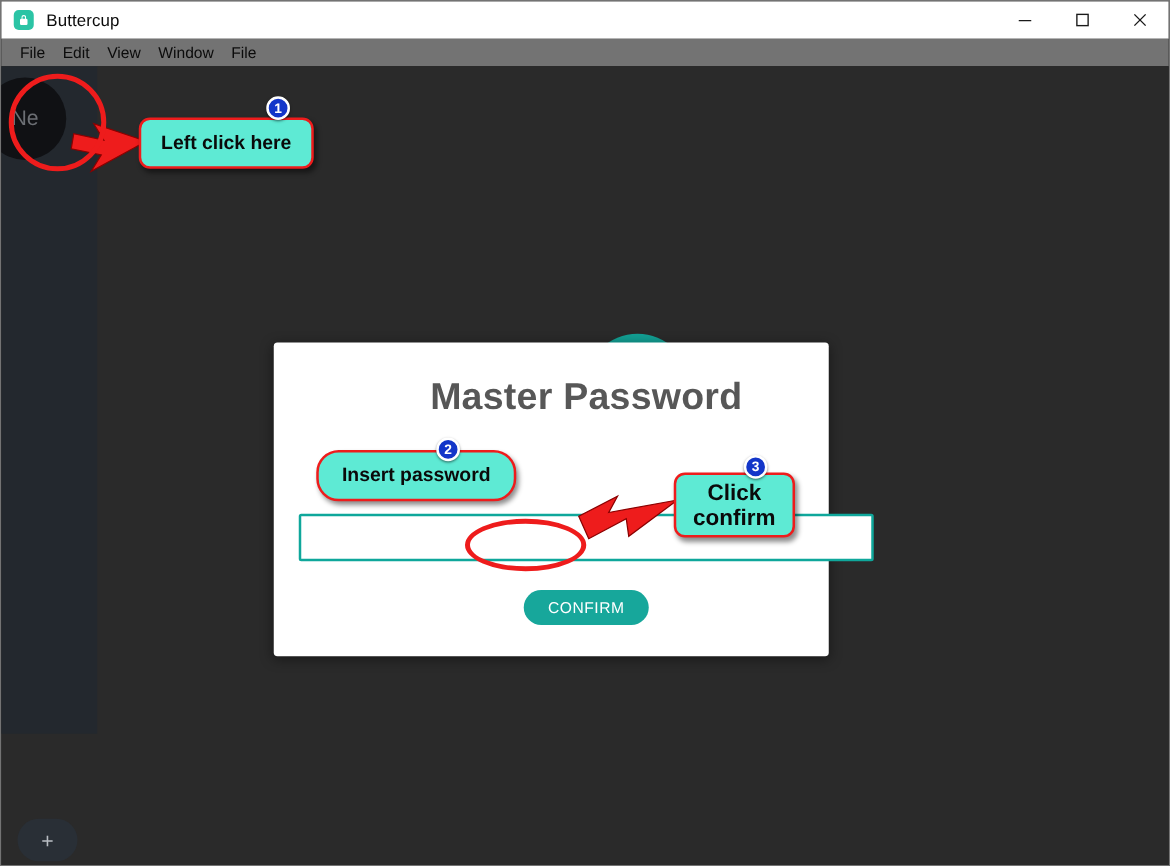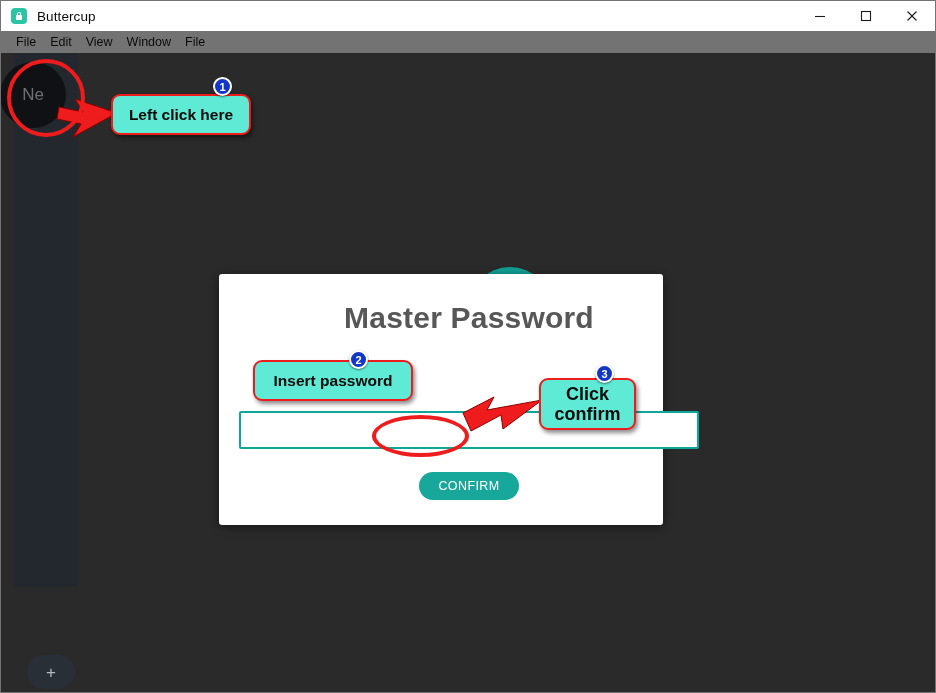--- a/index.html
+++ b/index.html
@@ -107,21 +107,21 @@
   
   #app-body {
     position: absolute;
     left: 0; top: 52px;
     width: 934px;
     height: 639px;
     background: #2a2a2a;
   }
   #sidebar {
     position: absolute;
-    left: 13px; top: 0;
+    left: 0; top: 0;
     width: 77px;
     height: 534px;
     background: #23282e;
   }
   #vault-avatar {
     position: absolute;
     left: -14px;
     top: 9px;
     width: 66px;
     height: 66px;
@@ -261,20 +261,21 @@
   }
   #callout-1 {
     left: 110px; top: 93px;
     width: 136px; height: 37px;
     font-size: 15.5px;
   }
   #callout-2 {
     left: 252px; top: 359px;
     width: 156px; height: 37px;
     font-size: 15.5px;
+    border-radius: 18px;
   }
   #callout-3 {
     left: 538px; top: 377px;
     width: 93px; height: 48px;
     font-size: 18px;
   }
   .step-badge {
     position: absolute;
     width: 19px; height: 19px;
     border-radius: 50%;

